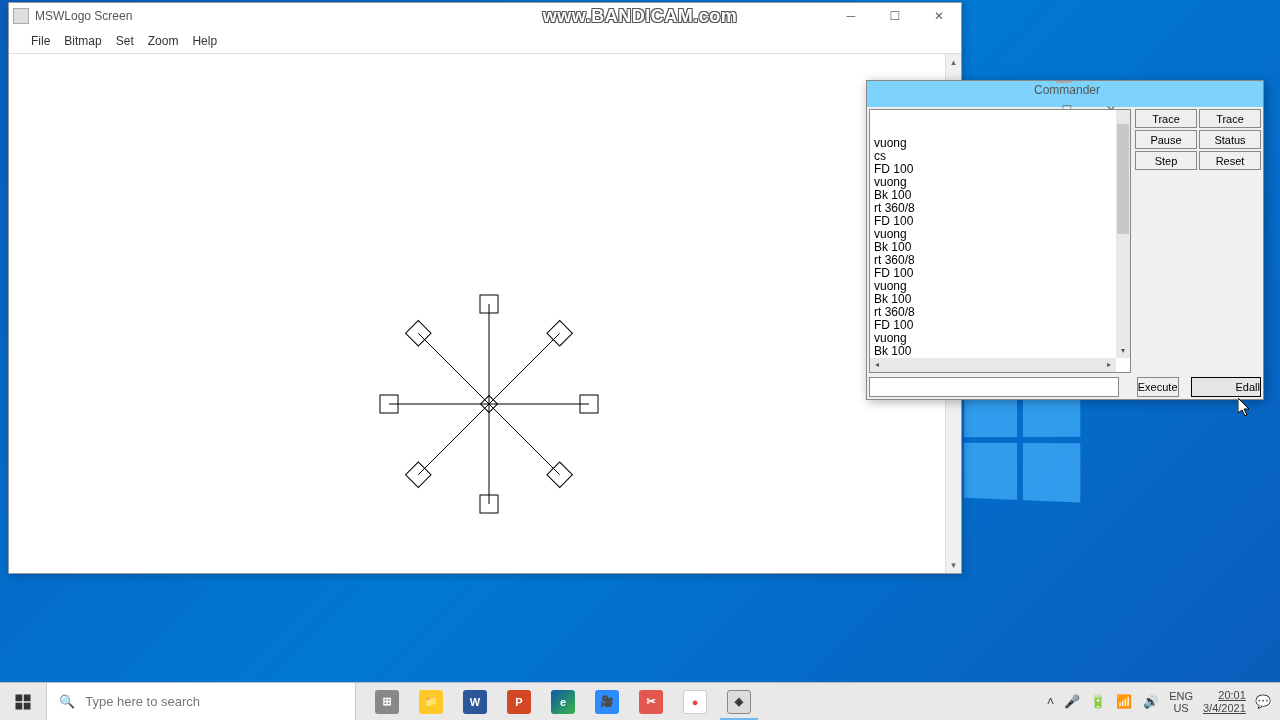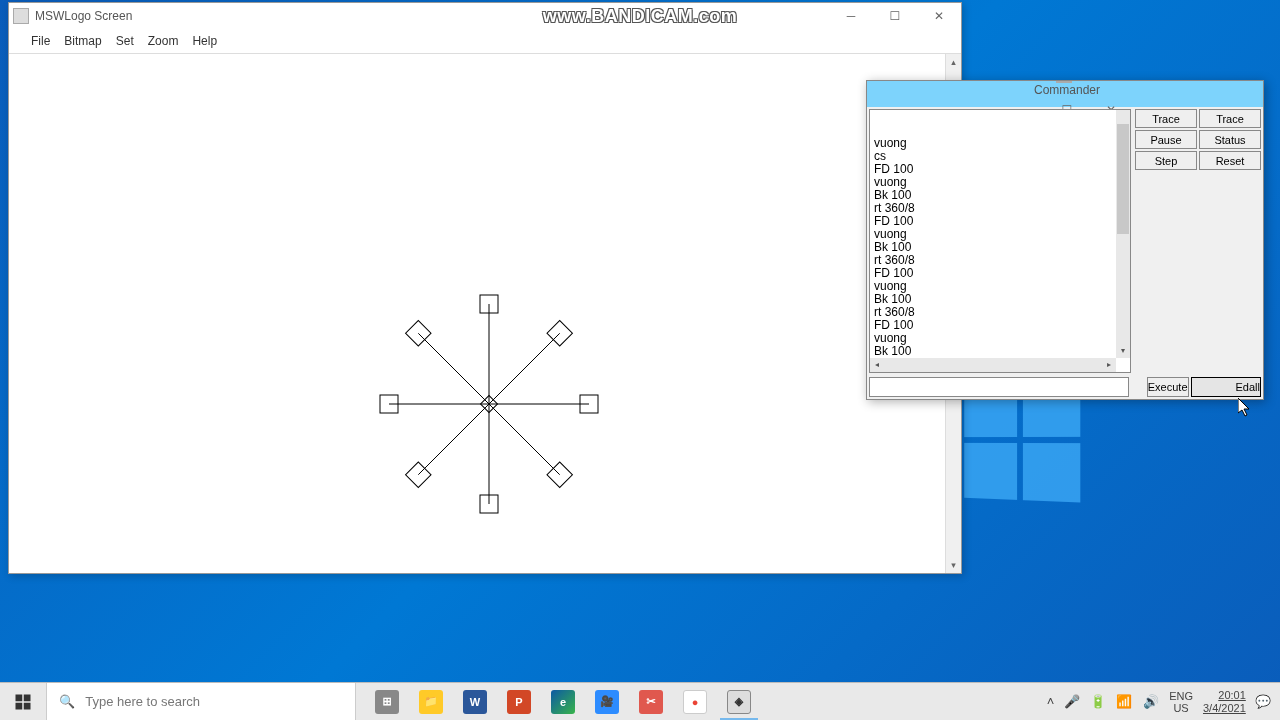--- a/index.html
+++ b/index.html
@@ -74,21 +74,21 @@
 .side-buttons button {
   height: 19px; font-size: 11px; background: #efefef; border: 1px solid #888;
   cursor: pointer;
 }
 .cmd-input-row {
   height: 24px; display: flex; align-items: stretch; padding: 2px;
 }
 .cmd-input-row input {
   width: 262px; border: 1px solid #888; padding: 0 4px; font-family: "Courier New", monospace; font-size: 12px;
 }
-.cmd-input-row .btns { flex: 1; display: flex; gap: 2px; margin-left: 18px; }
+.cmd-input-row .btns { flex: 1; display: flex; gap: 12px; margin-left: 18px; }
 .cmd-input-row button { flex: 1; font-size: 11px; border: 1px solid #888; background: #efefef; cursor: pointer; }
 .cmd-input-row button.active { border: 1px solid #000; background: #e5e5e5; padding-left: 44px; }
 
 
 .watermark {
   position: absolute; left: 50%; top: 6px; transform: translateX(-50%);
   font-family: Arial, sans-serif; font-weight: bold; font-size: 18px;
   color: #fff; text-shadow: -1px -1px 0 #555, 1px -1px 0 #555, -1px 1px 0 #555, 1px 1px 0 #555;
   letter-spacing: 0.5px;
 }

